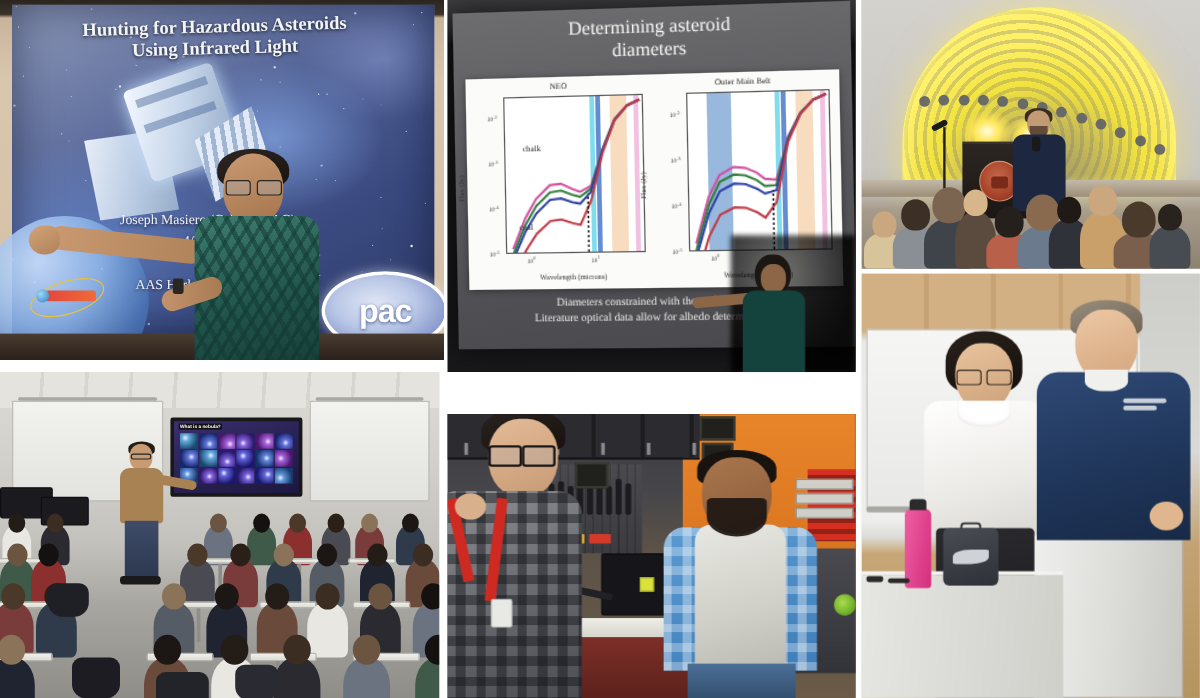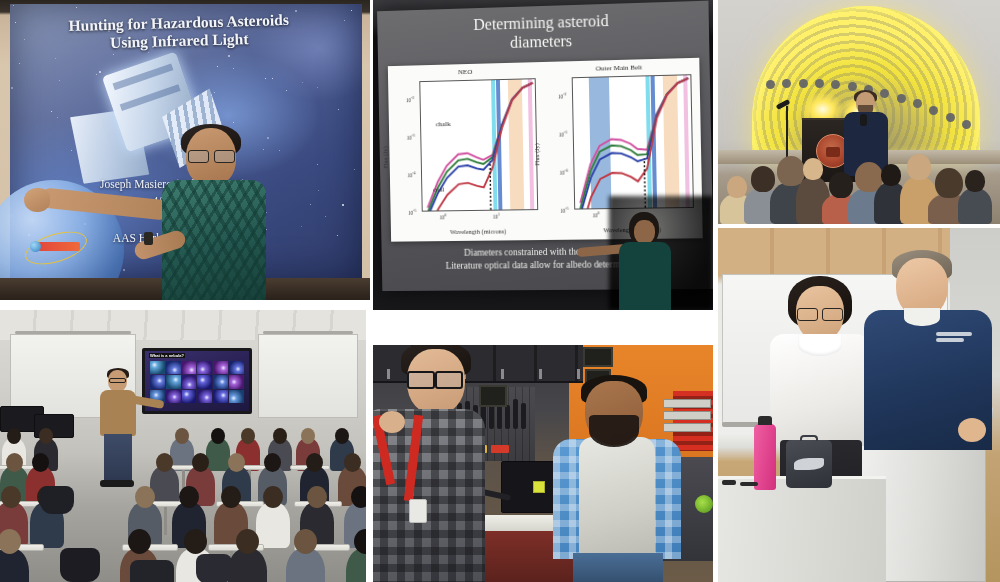--- a/index.html
+++ b/index.html
@@ -824,20 +824,23 @@
       </div>
       <div class="slide-attr">
         <div>Joseph Masiero (Caltech/IPAC)</div>
         <div>4/7/2025</div>
       </div>
       <div class="slide-venue">AAS Harlow Shapley</div>
       <div class="logo-neowise">
         <div class="ring"></div>
         <div class="word"></div>
         <div class="dot"></div>
+      </div>
+      <div class="logo-ipac">
+        <span>pac</span>
       </div>
     </div>
     <div class="stage"></div>
     <div class="speaker">
       <div class="arm"></div>
       <div class="hand"></div>
       <div class="hair"></div>
       <div class="head"></div>
       <div class="glasses"></div>
       <div class="torso"></div>

